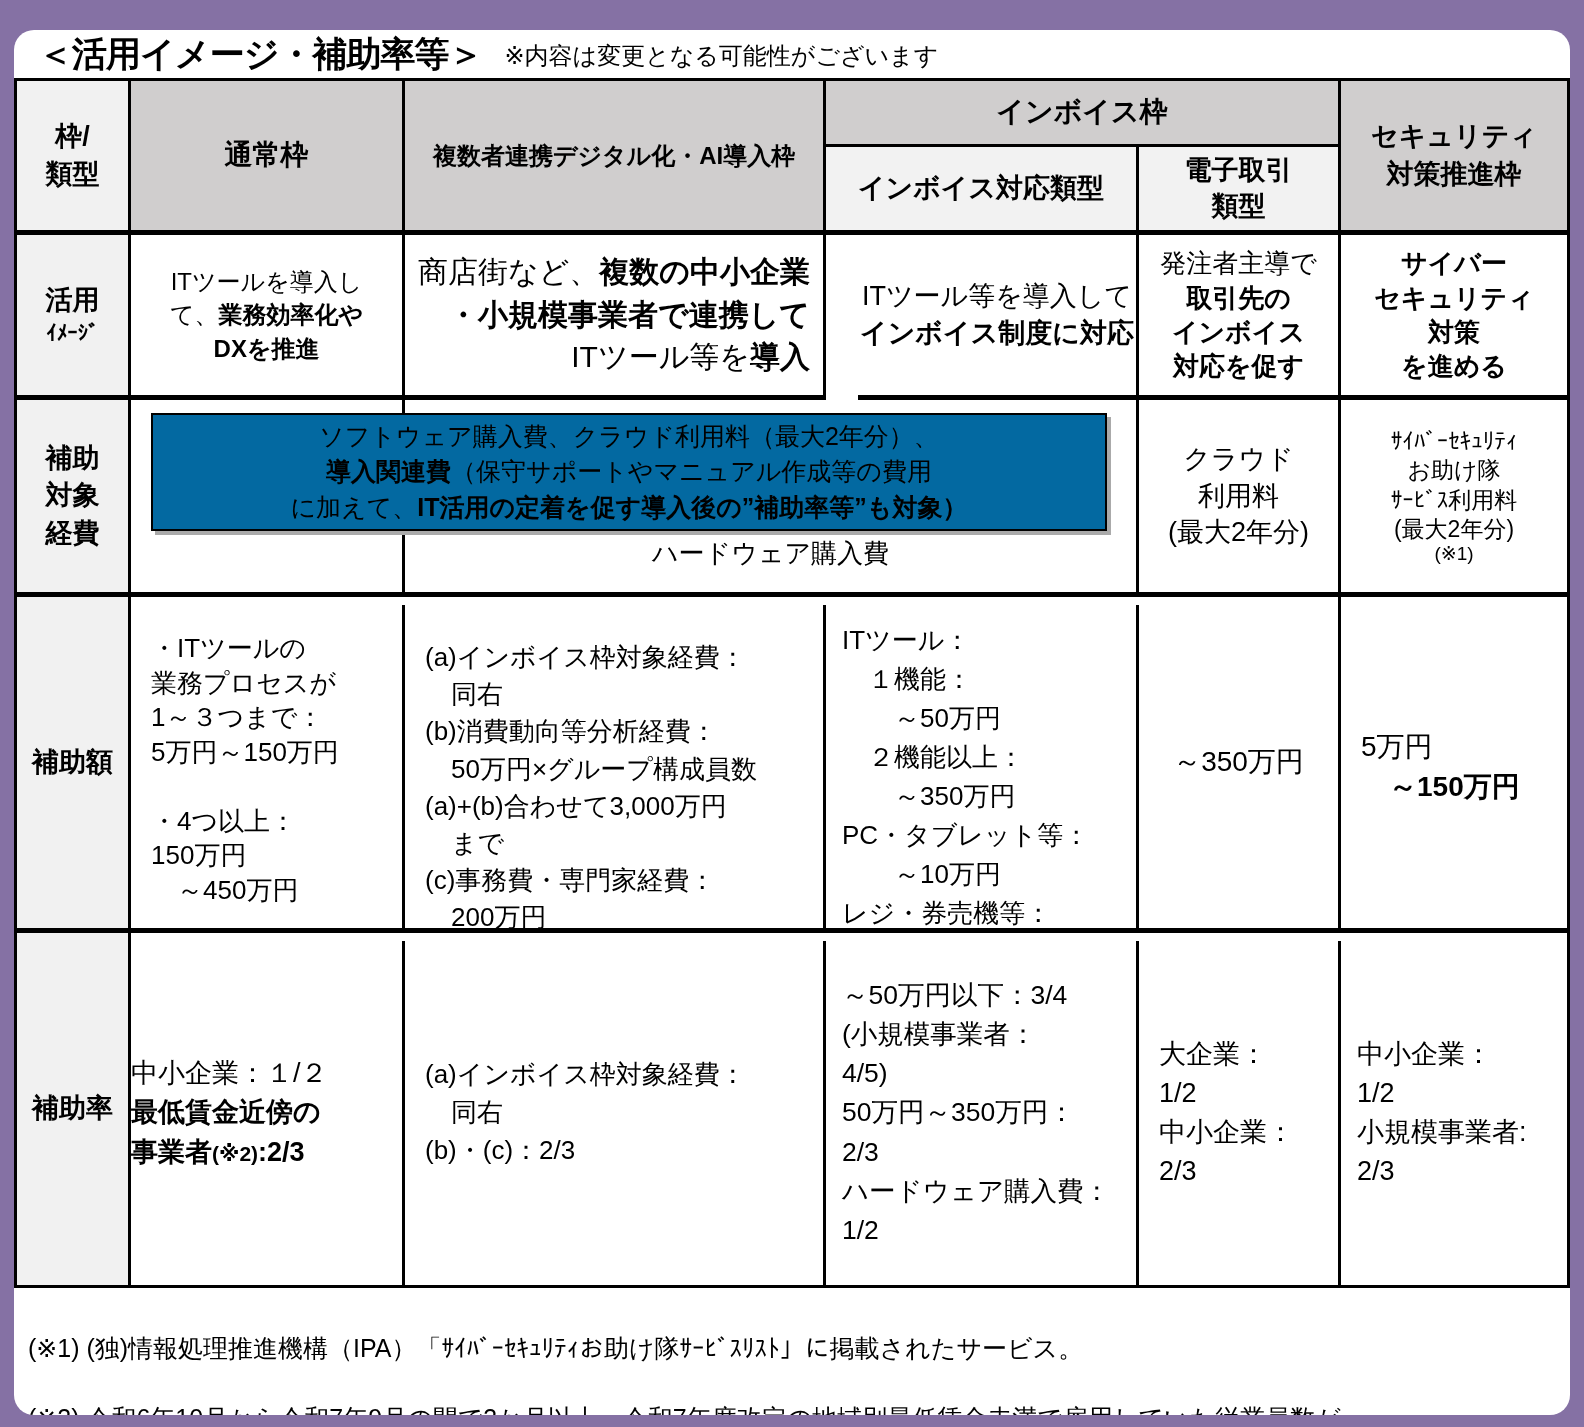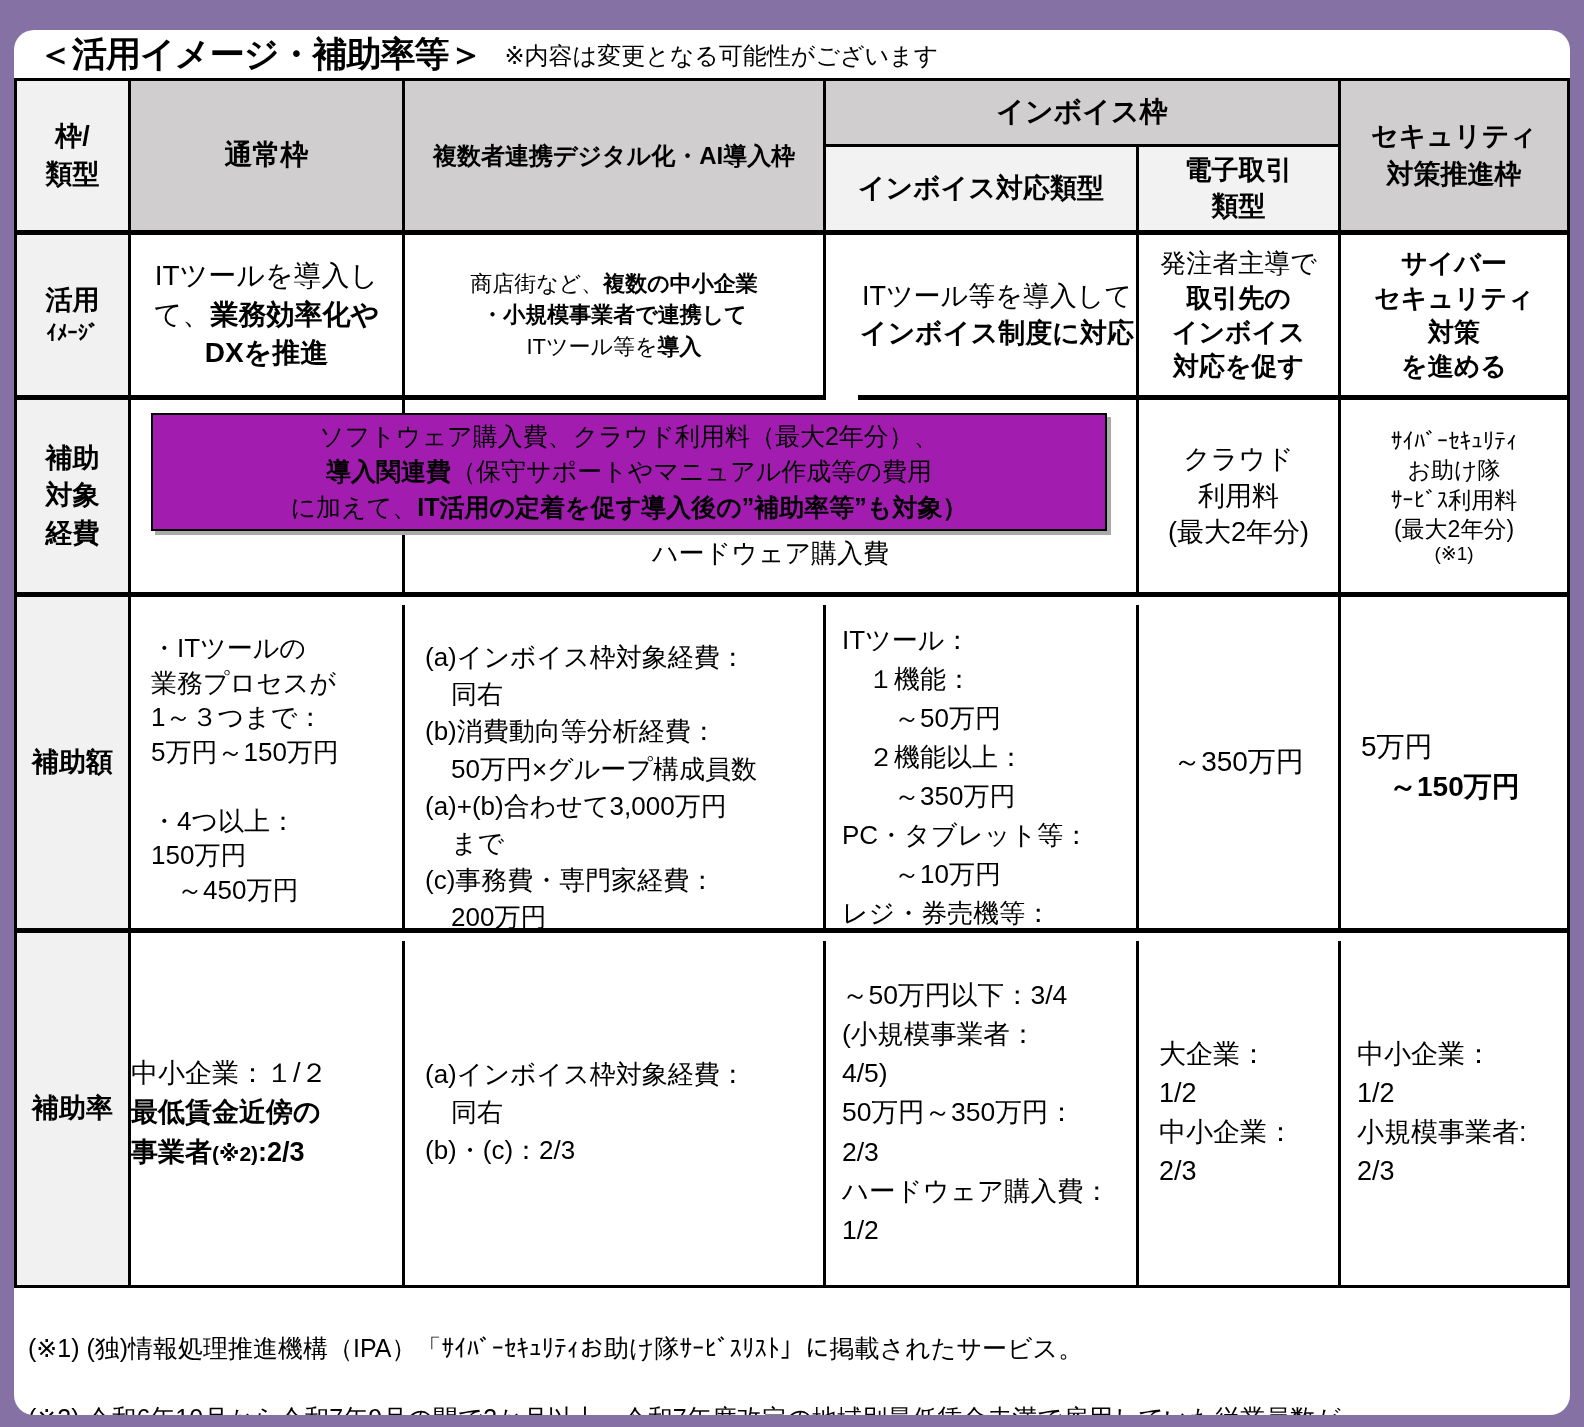--- a/index.html
+++ b/index.html
@@ -45,35 +45,35 @@
   .c-corner   { grid-column:1; grid-row:1 / span 2; }
   .c-tsujo-h  { grid-column:2; grid-row:1 / span 2; font-size:28px; }
   .c-fukusu-h { grid-column:3; grid-row:1 / span 2; font-size:24px; }
   .c-invoice-h{ grid-column:4 / span 2; grid-row:1; font-size:28px; }
   .c-invtaio-h{ grid-column:4; grid-row:2; font-size:27px; }
   .c-denshi-h { grid-column:5; grid-row:2; font-size:27px; line-height:1.3; }
   .c-security-h{ grid-column:6; grid-row:1 / span 2; font-size:27px; }
 
   
   .r-usage { grid-row:3; }
-  .u-tsujo { font-size:28px; }
-  .u-fukusu{ font-size:22px; line-height:1.42; }
+  .u-tsujo { font-size:24px; }
+  .u-fukusu{ font-size:30px; line-height:1.42;text-align:right; }
   .u-invtaio{ font-size:27px;margin-left:32px; }
   .u-denshi { font-size:26px; line-height:1.32; }
   .u-security{ font-size:26px; line-height:1.32; font-weight:700; }
 
   
   .r-exp { grid-row:4; }
   .e-merged { justify-content:flex-end; padding-bottom:20px; font-size:26px; }
   .e-denshi { font-size:27px; line-height:1.35; }
   .e-security { font-size:23px; line-height:1.28; }
   .e-security .small-note { font-size:19px; line-height:1.1; }
   .exp-box {
     position:absolute; left:134px; top:332px; width:956px; height:118px;
-    background:#a21caf; border:2px solid #000; box-shadow:4px 4px 0 #aaa;
+    background:#0369a1; border:2px solid #000; box-shadow:4px 4px 0 #aaa;
     display:flex; align-items:center; justify-content:center; text-align:center;
     font-size:25px; line-height:1.42; white-space:pre-line; z-index:5; padding:0 8px;
   }
 
   
   .r-amt { grid-row:5; }
   .a-tsujo  { padding:26px 0 0 20px; font-size:26px; line-height:1.33; }
   .a-fukusu { padding:34px 0 0 20px; font-size:26px; line-height:1.43; }
   .a-invtaio{ padding:16px 0 0 16px; font-size:26px; line-height:1.5; }
   .a-denshi { font-size:28px; }

